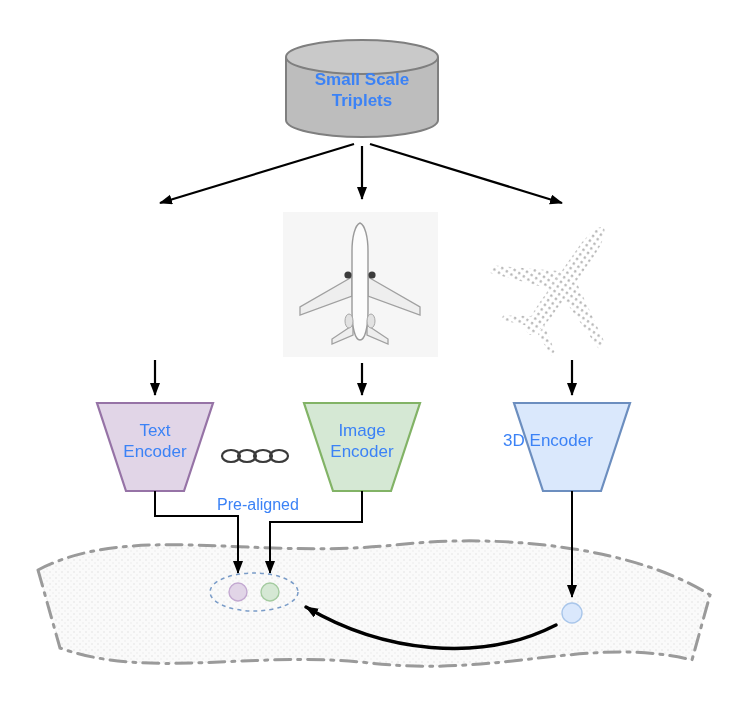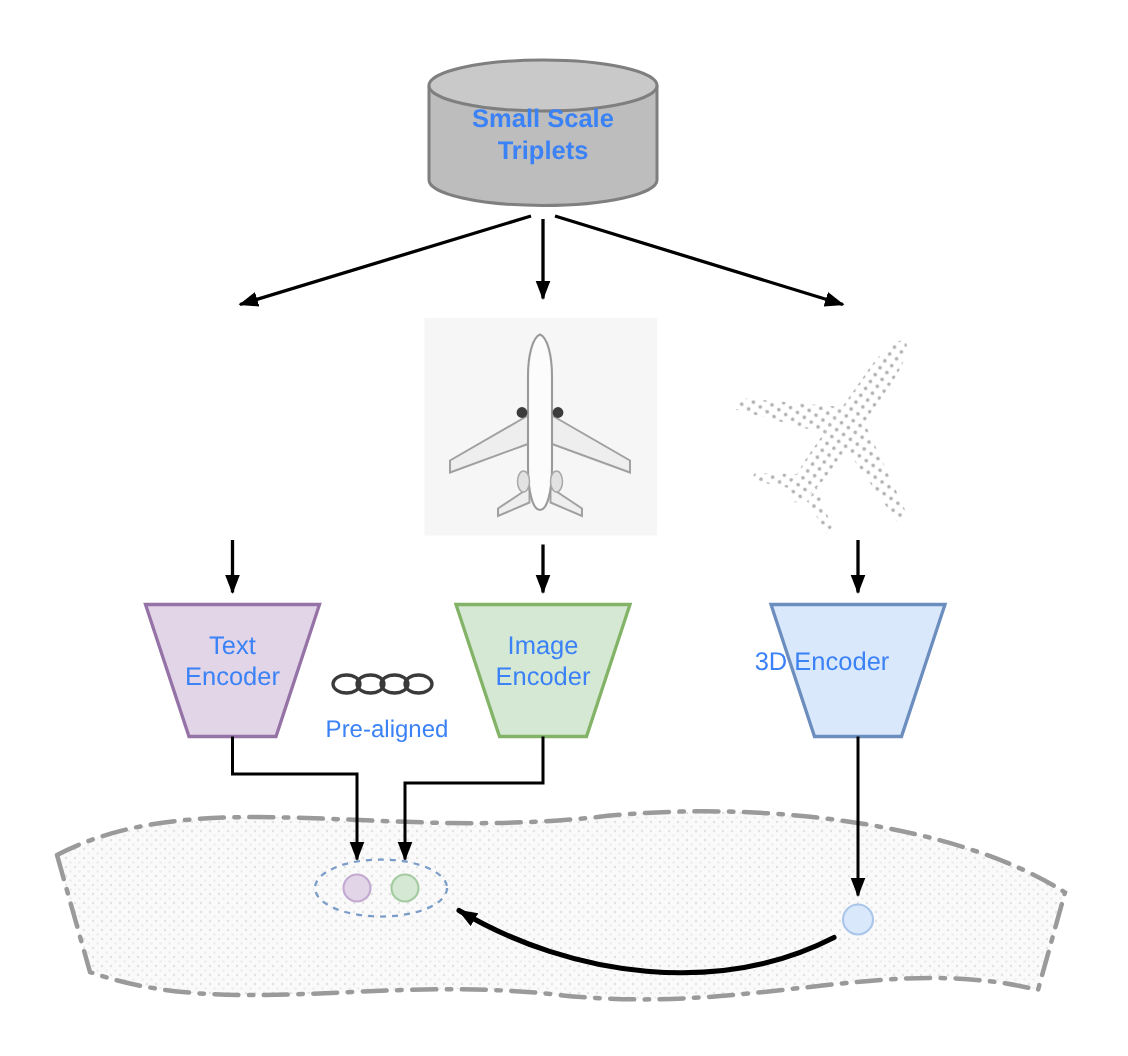--- a/index.html
+++ b/index.html
@@ -106,15 +106,15 @@
 
   <div class="lbl dataset-label" style="left:362px;top:90px;">Small Scale Triplets</div>
 
 
   <div class="lbl enc-label" style="left:155px;top:441px;">Text Encoder</div>
 
   <div class="lbl enc-label" style="left:362px;top:441px;">Image Encoder</div>
 
   <div class="lbl enc-label" style="left:548px;top:441px;">3D Encoder</div>
 
-  <div class="lbl prealigned" style="left:258px;top:487px;">Pre-aligned</div>
+  <div class="lbl prealigned" style="left:258px;top:505px;">Pre-aligned</div>
 
 </div>
 
 </body></html>

